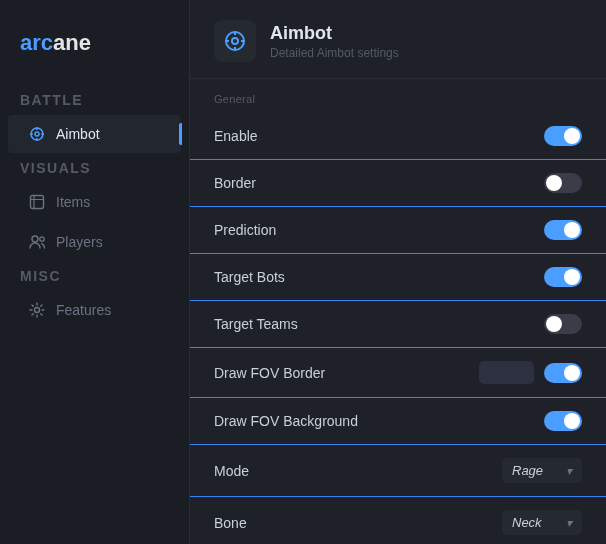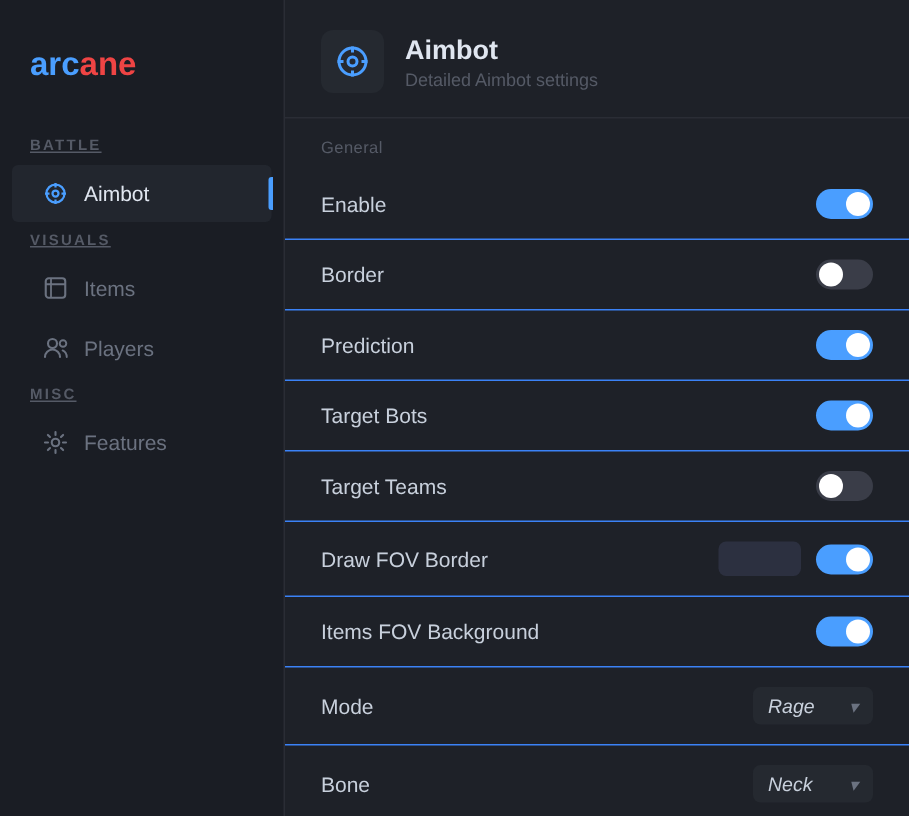--- a/index.html
+++ b/index.html
@@ -28,27 +28,26 @@
       font-size: 22px;
       font-weight: 700;
       color: #fff;
     }
     .logo span {
       color: #4a9eff;
       margin-top: 20px;
     }
 
     .section-label {
-      font-size: 10px;
+      font-size: 14px;
       font-weight: 600;
       letter-spacing: 1.5px;
       color: #555a66;
       padding: 6px 20px 6px 20px;
       text-transform: uppercase;
-      text-decoration: underline;
     }
 
     .nav-item {
       display: flex;
       align-items: center;
       gap: 10px;
       padding: 10px 20px;
       color: #6b7280;
       font-size: 14px;
       cursor: pointer;
@@ -214,21 +213,21 @@
     
     .main::-webkit-scrollbar { width: 5px; }
     .main::-webkit-scrollbar-track { background: transparent; }
     .main::-webkit-scrollbar-thumb { background: #333; border-radius: 3px; }
   </style>
 </head>
 <body>
 
 <div class="sidebar">
   <div class="logo">
-    <span>arc</span><span style="color:#ef4444;">ane</span>
+    <span>arc</span><span style="color:#e5e5e5;">ane</span>
   </div>
 
   <div class="section-label">BATTLE</div>
   <div class="nav-item active">
     <span class="nav-icon">
       <svg width="16" height="16" viewBox="0 0 16 16" fill="none" xmlns="http://www.w3.org/2000/svg">
         <circle cx="8" cy="8" r="6" stroke="#4a9eff" stroke-width="1.5"></circle>
         <circle cx="8" cy="8" r="2" stroke="#4a9eff" stroke-width="1.5"></circle>
         <line x1="8" y1="1" x2="8" y2="4" stroke="#4a9eff" stroke-width="1.5"></line>
         <line x1="8" y1="12" x2="8" y2="15" stroke="#4a9eff" stroke-width="1.5"></line>
@@ -333,21 +332,21 @@
     <span class="setting-label">Draw FOV Border</span>
     <div class="setting-right">
       <input class="fov-input" type="text" value="" style="">
       <div class="toggle on">
         <div class="toggle-thumb"></div>
       </div>
     </div>
   </div>
 
   <div class="setting-row">
-    <span class="setting-label">Items FOV Background</span>
+    <span class="setting-label">Draw FOV Background</span>
     <div class="toggle on">
       <div class="toggle-thumb"></div>
     </div>
   </div>
 
   <div class="setting-row">
     <span class="setting-label">Mode</span>
     <div class="dropdown">
       <span>Rage</span>
       <span class="dropdown-arrow">▾</span>

